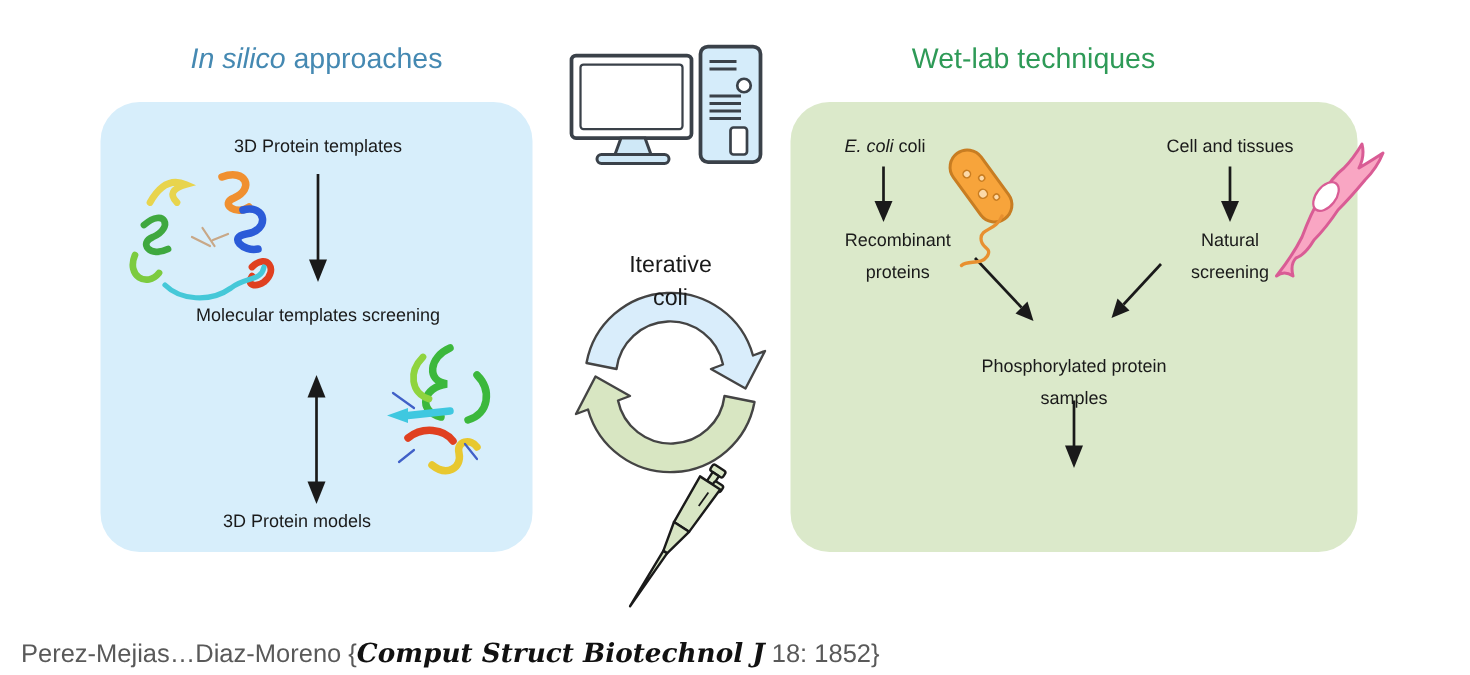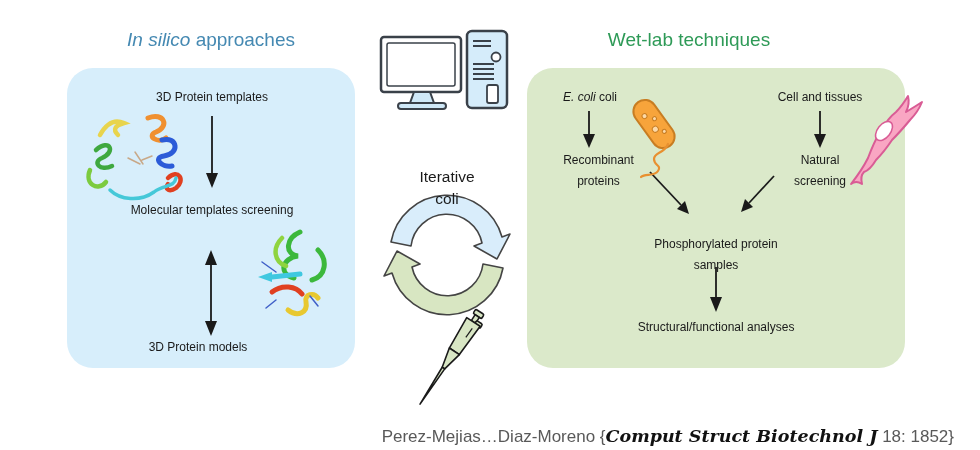--- a/index.html
+++ b/index.html
@@ -25,21 +25,21 @@
   #tool-label { left:374px; top:123px; width:146px; font-size:15.5px; line-height:22px;margin-top:43px; }
 
   #node-ecoli     { left:527px; top:87px;  width:126px; }
   #node-ecoli .it { font-style:italic; }
   #node-celltis   { left:745px; top:87px;  width:150px; }
   #node-recomb    { left:541px; top:150px; width:115px; }
   #node-natural   { left:780px; top:150px; width:80px;  }
   #node-phospho   { left:636px; top:222px; width:160px;margin-top:12px; }
   #node-struct    { left:631px; top:317px; width:170px; }
 
-  #citation { position:absolute; left:14px; top:426px; font-size:17px; color:#595959; text-align:right; width:940px; }
+  #citation { position:absolute; left:14px; top:426px; font-size:17px; color:#595959; text-align:left; width:940px; }
   #citation .journal { font-family:"DejaVu Serif", serif; font-style:italic; font-weight:bold; color:#111111; font-size:17.5px; }
 </style>
 </head>
 <body>
 
 <div id="canvas">
 
   <div class="panel" id="insilico-box"></div>
   <div class="panel" id="wetlab-box"></div>
 
@@ -167,19 +167,18 @@
 
   <div class="txt title" id="wetlab-title">Wet-lab techniques</div>
 
   <div class="txt" id="node-ecoli">
     <span class="it">E. coli</span><span> coli</span>
   </div>
   <div class="txt" id="node-celltis">Cell and tissues</div>
   <div class="txt" id="node-recomb">Recombinant proteins</div>
   <div class="txt" id="node-natural">Natural screening</div>
   <div class="txt" id="node-phospho">Phosphorylated protein samples</div>
-  <div class="txt" id="node-struct">Structural/functional analyses</div>
 
   <div id="citation">
     <span>Perez-Mejias…Diaz-Moreno {</span><span class="journal">Comput Struct Biotechnol J</span><span> 18: 1852}</span>
   </div>
 
 </div>
 
 </body></html>

